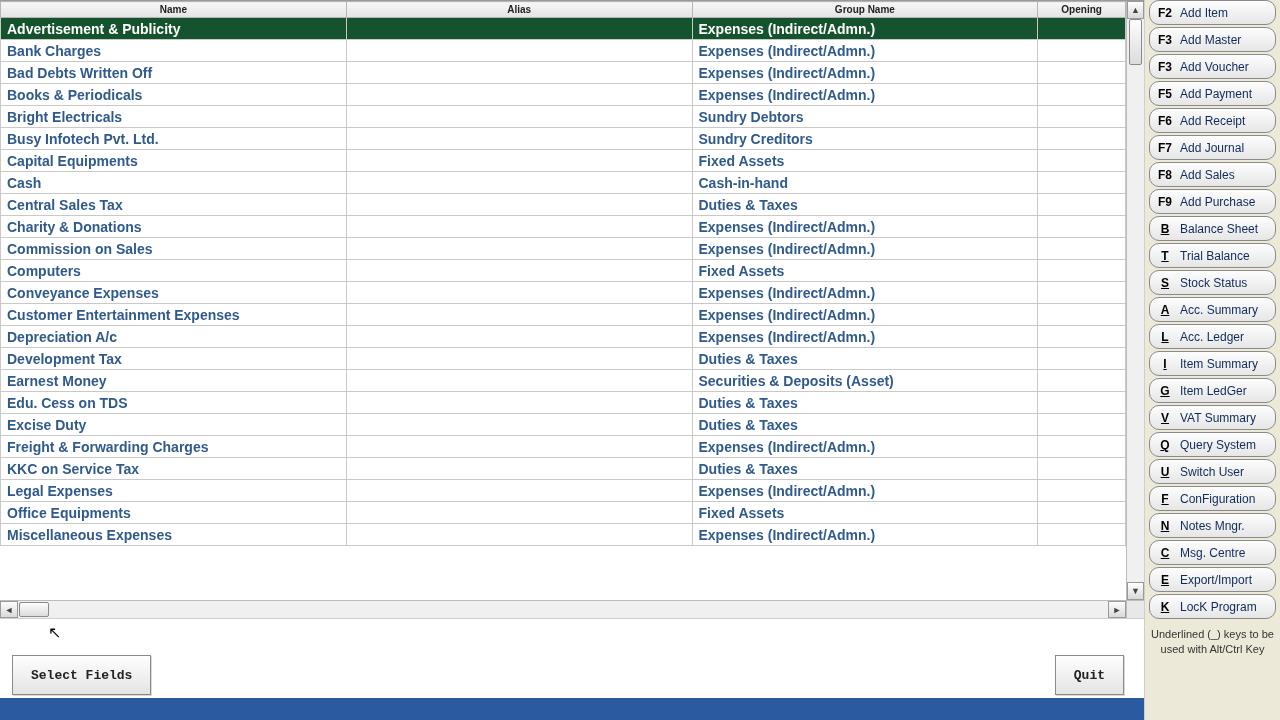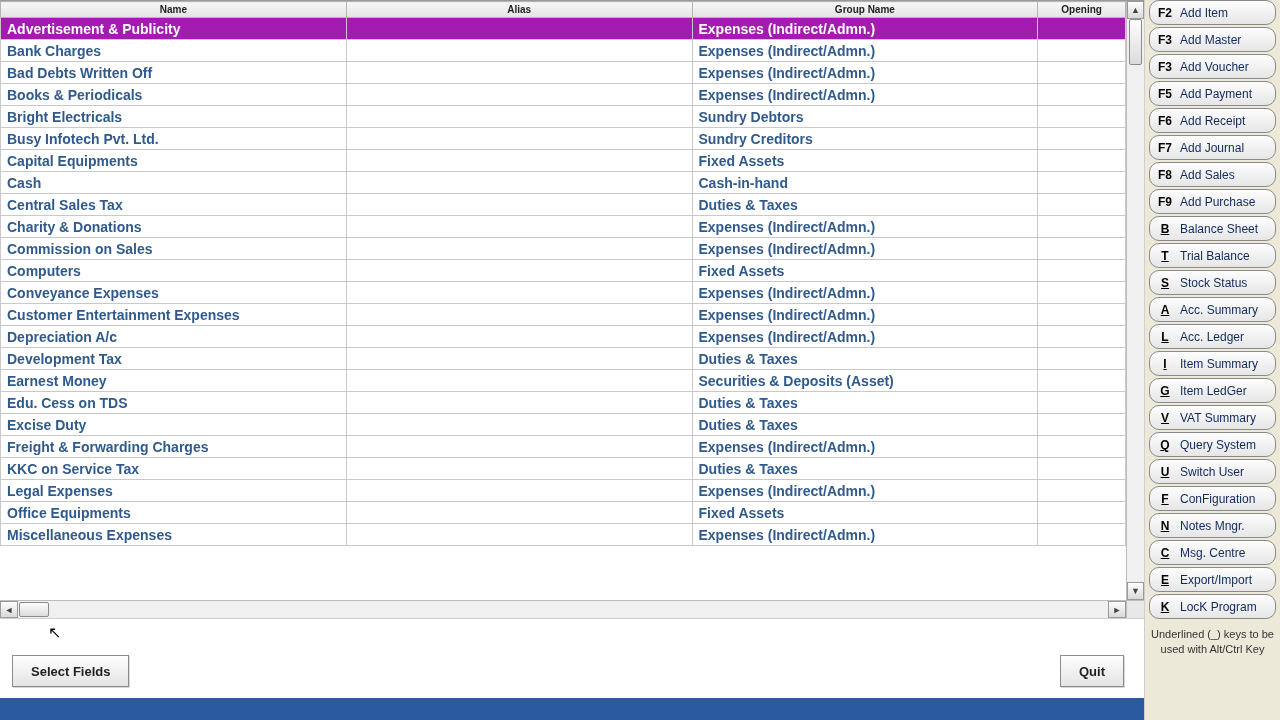--- a/index.html
+++ b/index.html
@@ -26,35 +26,35 @@
     height: 22px; 
     font-size: 14px; 
     font-weight: bold;
     color: #305a8c; 
     white-space: nowrap; overflow: hidden;
   }
   .col-name  { width: 335px; }
   .col-alias { width: 335px; }
   .col-group { width: 335px; }
   .col-open  { width: 85px; }
-  tr.selected td { background: #a21caf; color: #fff; }
+  tr.selected td { background: #14532d; color: #fff; }
   
   .vscroll { position: absolute; top: 0; right: 0; bottom: 18px; width: 18px; background: #f0f0f0; border-left: 1px solid #bcbcbc; }
   .vscroll .arrow { height: 18px; background: linear-gradient(#fefefe,#d9d9d9); border: 1px solid #9a9a9a; display:flex; align-items:center; justify-content:center; font-size:9px; color:#444; }
   .vscroll .thumb { position:absolute; left:2px; right:2px; height: 46px; top: 18px; background: linear-gradient(#fdfdfd,#dcdcdc); border:1px solid #8a8a8a; border-radius:2px; }
   .vscroll .arrow.down { position:absolute; bottom:0; left:0; right:0; }
   
   .hscroll { position: absolute; left: 0; right: 18px; bottom: 0; height: 18px; background: #f0f0f0; border-top: 1px solid #bcbcbc; display:flex; }
   .hscroll .arrow { width: 18px; background: linear-gradient(#fefefe,#d9d9d9); border: 1px solid #9a9a9a; display:flex; align-items:center; justify-content:center; font-size:9px; color:#444; }
   .hscroll .track { flex:1; position:relative; }
   .hscroll .thumb { position:absolute; top:1px; bottom:1px; left: 1px; width: 30px; background: linear-gradient(#fdfdfd,#dcdcdc); border:1px solid #8a8a8a; border-radius:2px; }
   .corner { position:absolute; right:0; bottom:0; width:18px; height:18px; background:#e8e8e8; border-top:1px solid #bcbcbc; border-left:1px solid #bcbcbc;}
   
   .actionbar { height: 80px; border-top: 1px solid #cfcfcf; background: #fff; position: relative; }
-  .btn { position:absolute; height: 32px; padding: 0 18px; background: linear-gradient(#fefefe,#e4e4e4); border: 1px solid #8b8b8b; font-weight: bold; font-size: 13px; color:#222; cursor:pointer; box-shadow: 1px 1px 0 rgba(0,0,0,0.15);}
+  .btn { position:absolute; height: 40px; padding: 0 18px; background: linear-gradient(#fefefe,#e4e4e4); border: 1px solid #8b8b8b; font-weight: bold; font-size: 13px; color:#222; cursor:pointer; box-shadow: 1px 1px 0 rgba(0,0,0,0.15); font-family: Liberation Mono, monospace;}
   .cursor { position:absolute; left:48px; top:4px; font-size:16px; pointer-events:none; }
   .footer { height: 22px; background: #2b5aa0; }
   
   .sidebar { width: 136px; background: #ece9d8; border-left: 1px solid #cfcfcf; padding: 0 4px; display:flex; flex-direction:column; }
   .side-btn { 
     background: linear-gradient(#fdfdfd,#e6e6e6); 
     border: 1px solid #8a8a8a; 
     border-radius: 10px;
     height: 25px; 
     margin-bottom: 2px; 

